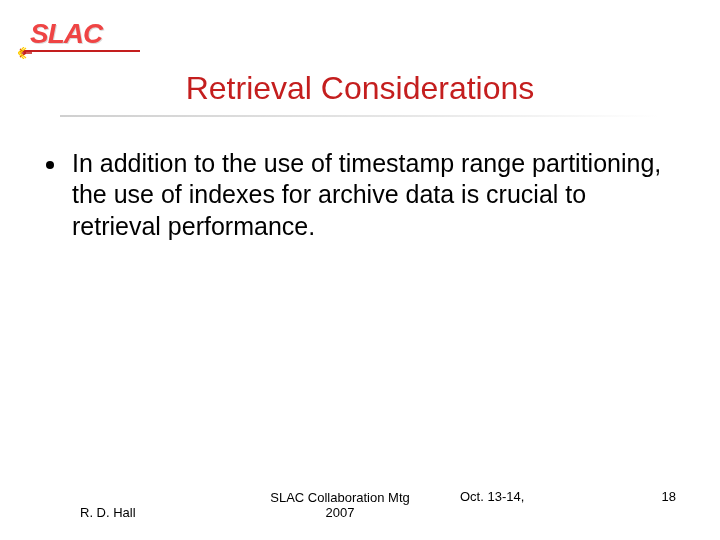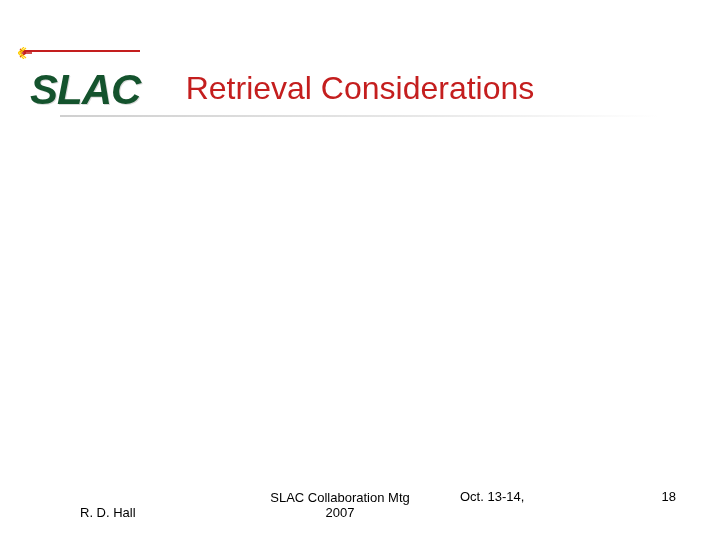--- a/index.html
+++ b/index.html
@@ -97,30 +97,29 @@
     margin-top: 42px;
   }
   
   .slac-logo {
     width: 120px;
     height: 48px;
     position: relative;
   }
   .slac-text {
     font-family: Arial, sans-serif;
-    font-size: 42px;
+    font-size: 28px;
     font-weight: 900;
     font-style: italic;
-    color: #14532d;
+    color: #ef4444;
     letter-spacing: -1px;
     position: absolute;
     top: 0;
     left: 6px;
     text-shadow: 1px 1px 0 rgba(0,0,0,0.15);
-    margin-top: 48px;
   }
   .slac-line {
     position: absolute;
     top: 29px;
     left: -6px;
     width: 126px;
     height: 12px;
   }
 </style>
 </head>
@@ -136,20 +135,24 @@
         <path d="M2 2 L8 6 L2 10 M2 6 L14 6" stroke="#c41e1e" stroke-width="1.5" fill="none"></path>
         <path d="M6 0 L0 6 L6 12 M8 1 L2 6 L8 11" stroke="#ffcc00" stroke-width="1.2" fill="none"></path>
       </svg>
     </div>
   </div>
 
   <h1 class="title">Retrieval Considerations</h1>
   <div class="title-underline"></div>
 
   <div class="content">
+    <div class="bullet">
+      <div class="bullet-dot"></div>
+      <div class="bullet-text">In addition to the use of timestamp range partitioning, the use of indexes for archive data is crucial to retrieval performance.</div>
+    </div>
   </div>
 
   <div class="footer">
     <div class="footer-left">R. D. Hall</div>
     <div class="footer-center">
       <span>SLAC Collaboration Mtg</span><br>
       <span>2007</span>
     </div>
     <div class="footer-date">Oct. 13-14,</div>
     <div class="footer-page">18</div>

